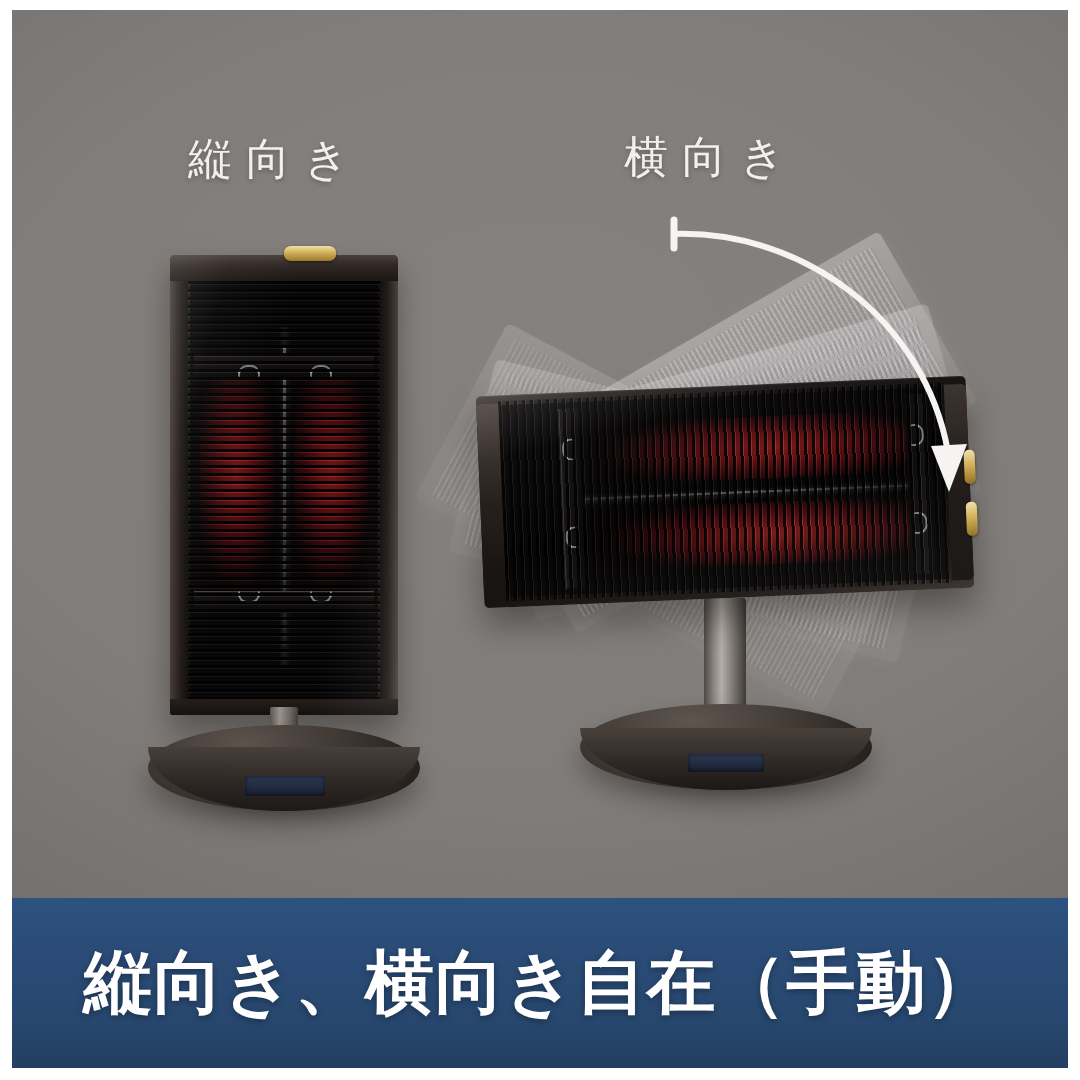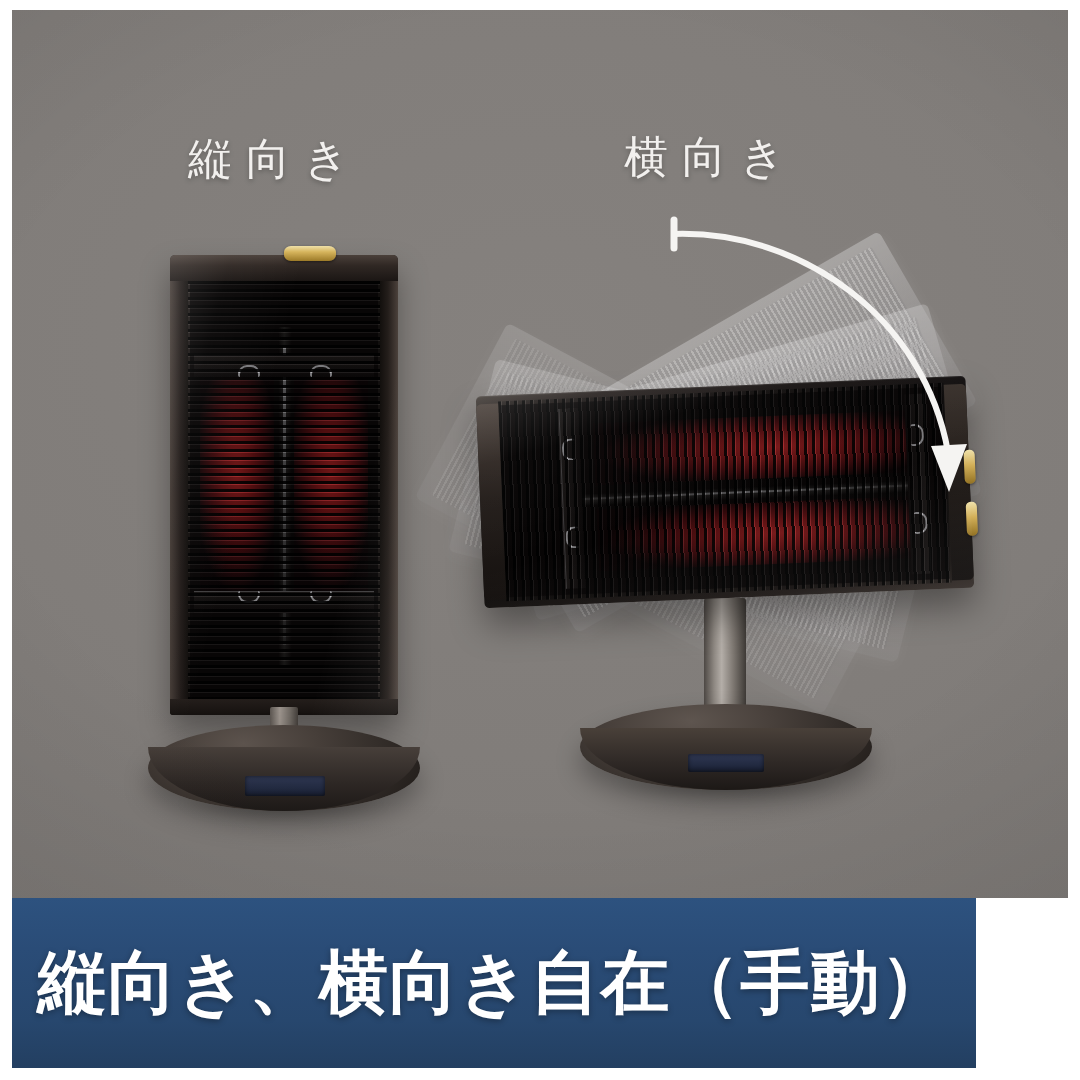--- a/index.html
+++ b/index.html
@@ -423,21 +423,21 @@
     left: 640px; top: 190px;
     width: 380px; height: 320px;
     pointer-events: none;
   }
 
   
   .banner {
     position: absolute;
     left: 12px;
     top: 898px;
-    width: 964px;
+    width: 1056px;
     height: 170px;
     background: linear-gradient(180deg, #2d527f 0%, #2a4c77 30%, #27476e 72%, #233f61 100%);
     display: flex;
     align-items: center;
     justify-content: center;
   }
   .banner-text {
     color: #ffffff;
     font-size: 69px;
     font-weight: bold;

